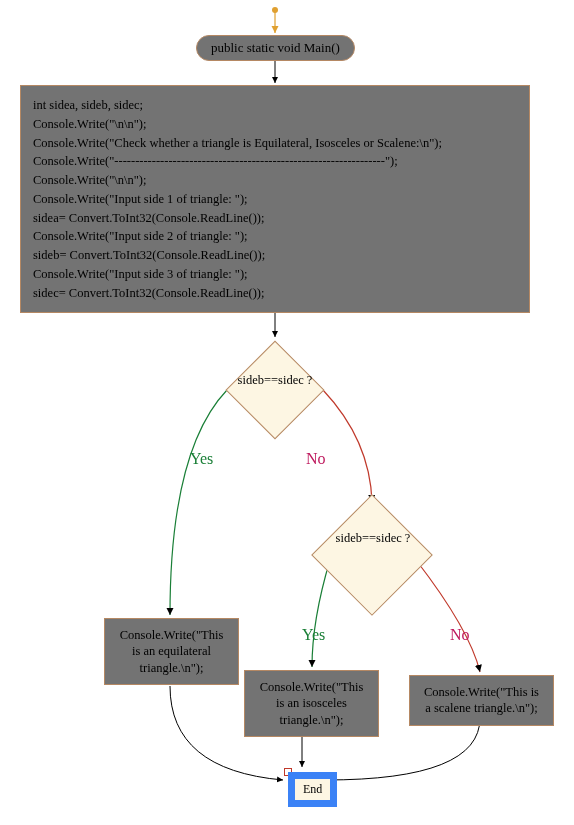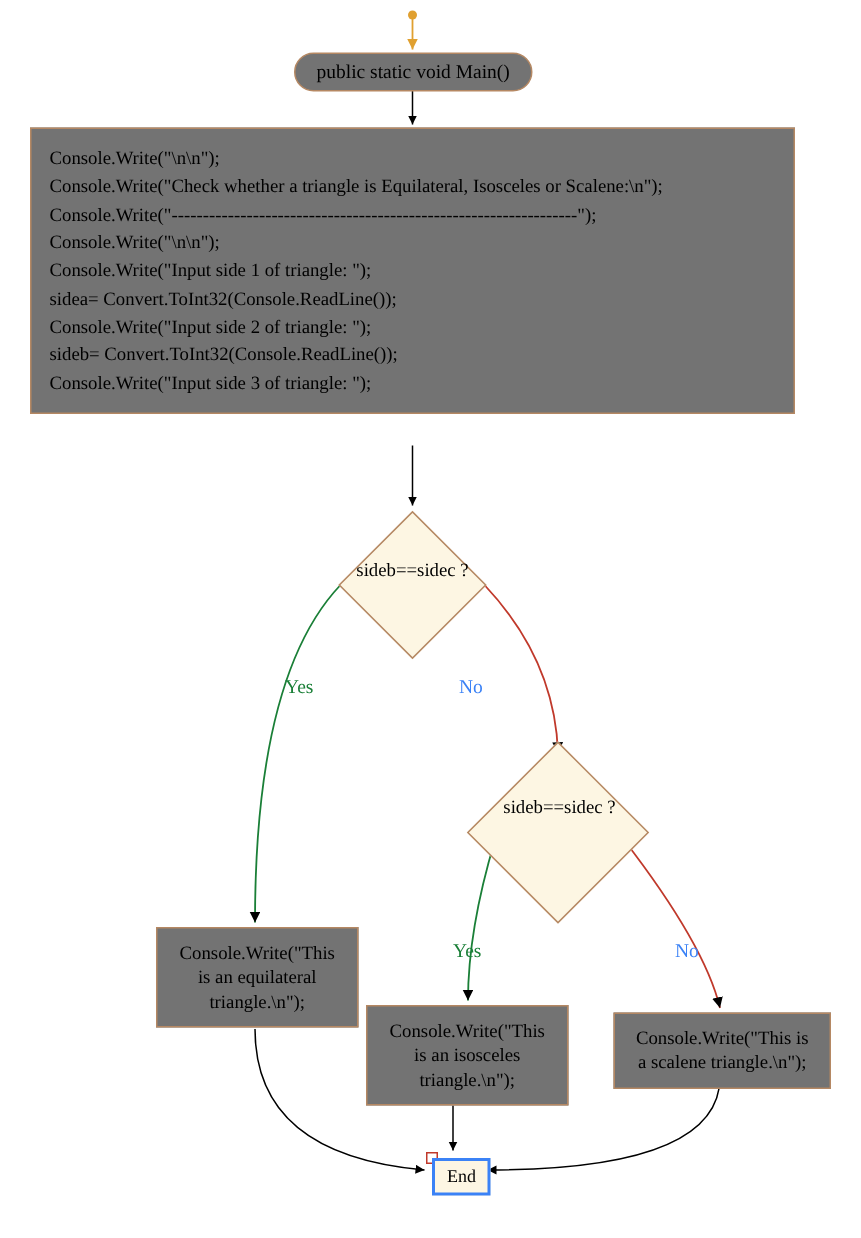--- a/index.html
+++ b/index.html
@@ -47,43 +47,43 @@
     line-height: 1.35;
     width: 150px;
   }
   .out-box {
     padding: 8px 10px;
     font-size: 12.5px;
     line-height: 1.3;
   }
   .end-node {
     position: absolute;
-    border: 2px solid #3b82f6;
+    border: 7px solid #3b82f6;
     background: #fdf6e3;
     padding: 3px 8px;
     font-size: 12px;
   }
   .end-node-outer {
     position: absolute;
     border: 1px solid #c0392b;
     padding: 3px;
   }
   svg.connectors {
     position: absolute;
     left: 0; top: 0;
     width: 574px;
     height: 825px;
     pointer-events: none;
   }
   .edge-label {
     position: absolute;
-    font-size: 13px;
+    font-size: 16px;
   }
   .yes { color: #1a7f37; }
-  .no  { color: #3b82f6; }
+  .no  { color: #be185d; }
 </style>
 </head>
 <body>
 
 <svg class="connectors">
   <defs>
     <marker id="arrow" markerWidth="8" markerHeight="8" refX="6" refY="3" orient="auto">
       <path d="M0,0 L6,3 L0,6 Z" fill="#000"></path>
     </marker>
     <marker id="startarrow" markerWidth="9" markerHeight="9" refX="6" refY="3" orient="auto">
@@ -111,29 +111,31 @@
   <line x1="302" y1="737" x2="302" y2="767" stroke="#000" stroke-width="1" marker-end="url(#arrow)"></line>
 
   <path d="M 480 718 Q 480 780 325 780" stroke="#000" stroke-width="1" fill="none" marker-end="url(#arrow)"></path>
 </svg>
 
 <div class="node start-node" style="left:196px; top:35px;">
   <span>public static void Main()</span>
 </div>
 
 <div class="node code-block" id="codeblock" style="left:20px; top:85px; width:510px;">
+    <div>int sidea, sideb, sidec;</div>
     <div>Console.Write("\n\n");</div>
     <div>Console.Write("Check whether a triangle is Equilateral, Isosceles or Scalene:\n");</div>
     <div>Console.Write("-----------------------------------------------------------------");</div>
     <div>Console.Write("\n\n");</div>
     <div>Console.Write("Input side 1 of triangle: ");</div>
     <div>sidea= Convert.ToInt32(Console.ReadLine());</div>
     <div>Console.Write("Input side 2 of triangle: ");</div>
     <div>sideb= Convert.ToInt32(Console.ReadLine());</div>
     <div>Console.Write("Input side 3 of triangle: ");</div>
+    <div>sidec= Convert.ToInt32(Console.ReadLine());</div>
   </div>
 
 <div style="position:absolute; left:225px; top:340px;">
   <div class="diamond" style="width:70px; height:70px; left:15px; top:15px;"></div>
 </div>
 <div class="diamond-text" style="left:200px; top:372px;" id="dec1">
     <div>sideb==sidec ?</div>
   </div>
 
 <div style="position:absolute; left:310px; top:495px;">

